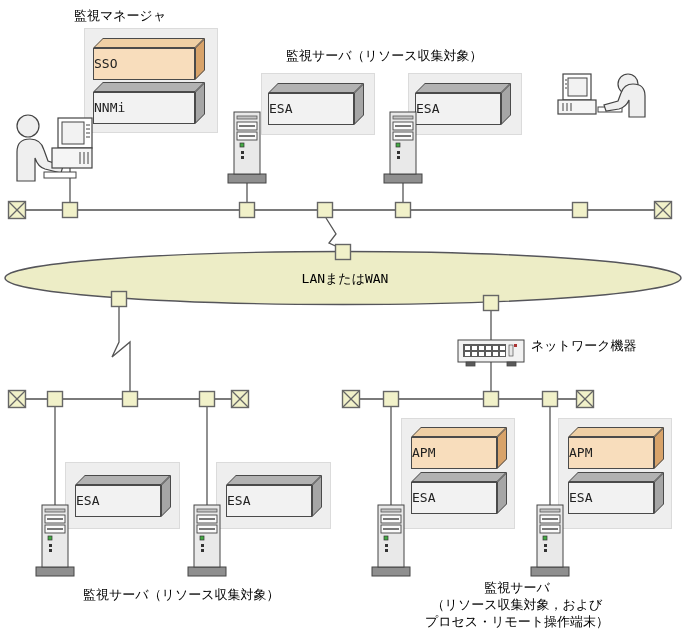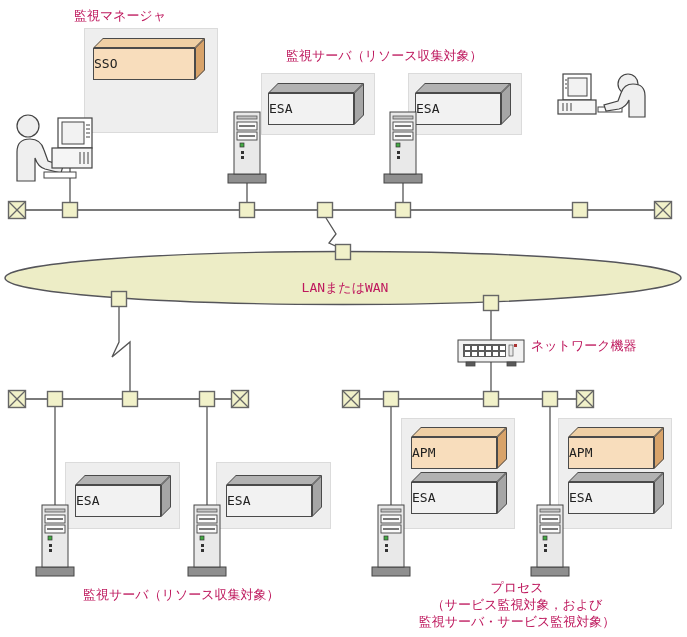--- a/index.html
+++ b/index.html
@@ -1,21 +1,21 @@
 <!DOCTYPE html>
 <html><head>
 <meta charset="utf-8">
 <style>
   html,body{margin:0;padding:0;background:#ffffff;}
   #stage{
     position:relative;width:687px;height:637px;background:#ffffff;overflow:hidden;
     font-family:"Liberation Sans","DejaVu Sans",sans-serif;color:#222;
   }
   .panel{position:absolute;background:#EEEEEE;border:1px solid #DBDBDB;z-index:1;}
-  .label{position:absolute;z-index:4;font-size:13px;line-height:17px;color:#be185d;white-space:nowrap;}
+  .label{position:absolute;z-index:4;font-size:13px;line-height:17px;color:#000000;white-space:nowrap;}
   .label.center{text-align:center;white-space:normal;}
   .box3d{position:absolute;height:30px;width:84px;background:#F2F2F2;border:1px solid #4a4a4a;z-index:2;}
   .box3d::before{content:"";position:absolute;left:-1px;top:-11px;width:calc(100% + 2px);height:10px;
     box-sizing:border-box;border:1px solid #4a4a4a;background:#B2B2B2;
     transform:skewX(-45deg);transform-origin:0 100%;}
   .box3d::after{content:"";position:absolute;left:calc(100% + 1px);top:-1px;width:10px;height:calc(100% + 2px);
     box-sizing:border-box;border:1px solid #4a4a4a;background:#A6A6A6;
     transform:skewY(-45deg);transform-origin:0 0;}
   .box3d.orange{background:#F8DDBC;}
   .box3d.orange::before{background:#EFCFA4;}
@@ -32,20 +32,23 @@
   <div class="panel" style="left:84px;top:28px;width:132px;height:103px;"></div>
   <div class="panel" style="left:261px;top:73px;width:112px;height:60px;"></div>
   <div class="panel" style="left:408px;top:73px;width:112px;height:60px;"></div>
   <div class="panel" style="left:65px;top:462px;width:113px;height:65px;"></div>
   <div class="panel" style="left:216px;top:462px;width:113px;height:65px;"></div>
   <div class="panel" style="left:401px;top:418px;width:112px;height:109px;"></div>
   <div class="panel" style="left:558px;top:418px;width:112px;height:109px;"></div>
 
   <div class="box3d orange" style="left:93px;top:48px;width:100px;">
       <span>SSO</span>
+    </div>
+  <div class="box3d" style="left:93px;top:92px;width:100px;">
+      <span>NNMi</span>
     </div>
   <div class="box3d" style="left:268px;top:93px;">
       <span>ESA</span>
     </div>
   <div class="box3d" style="left:415px;top:93px;">
       <span>ESA</span>
     </div>
   <div class="box3d" style="left:75px;top:485px;">
       <span>ESA</span>
     </div>
@@ -187,24 +190,24 @@
     <use href="#xterm" x="17" y="210"></use>
     <use href="#xterm" x="663" y="210"></use>
     <use href="#xterm" x="17" y="399"></use>
     <use href="#xterm" x="240" y="399"></use>
     <use href="#xterm" x="351" y="399"></use>
     <use href="#xterm" x="585" y="399"></use>
   </svg>
 
   <div class="label" style="left:74px;top:7px;">監視マネージャ</div>
   <div class="label" style="left:286px;top:47px;">監視サーバ（リソース収集対象）</div>
-  <div class="label center" style="left:280px;top:270px;width:130px;font-family:'DejaVu Sans Mono','Liberation Mono',monospace;margin-top:9px;">LANまたはWAN</div>
+  <div class="label center" style="left:280px;top:270px;width:130px;font-family:'DejaVu Sans Mono','Liberation Mono',monospace;">LANまたはWAN</div>
   <div class="label" style="left:531px;top:337px;text-align:center;">
     <span style="display:block;">ネットワーク機器</span>
   </div>
   <div class="label" style="left:83px;top:586px;">監視サーバ（リソース収集対象）</div>
   <div class="label center" style="left:403px;top:579px;width:228px;">
-    <span style="display:block;">プロセス</span>
-    <span style="display:block;">（サービス監視対象，および</span>
-    <span style="display:block;">監視サーバ・サービス監視対象）</span>
+    <span style="display:block;">監視サーバ</span>
+    <span style="display:block;">（リソース収集対象，および</span>
+    <span style="display:block;">プロセス・リモート操作端末）</span>
   </div>
 
 </div>
 
 </body></html>

